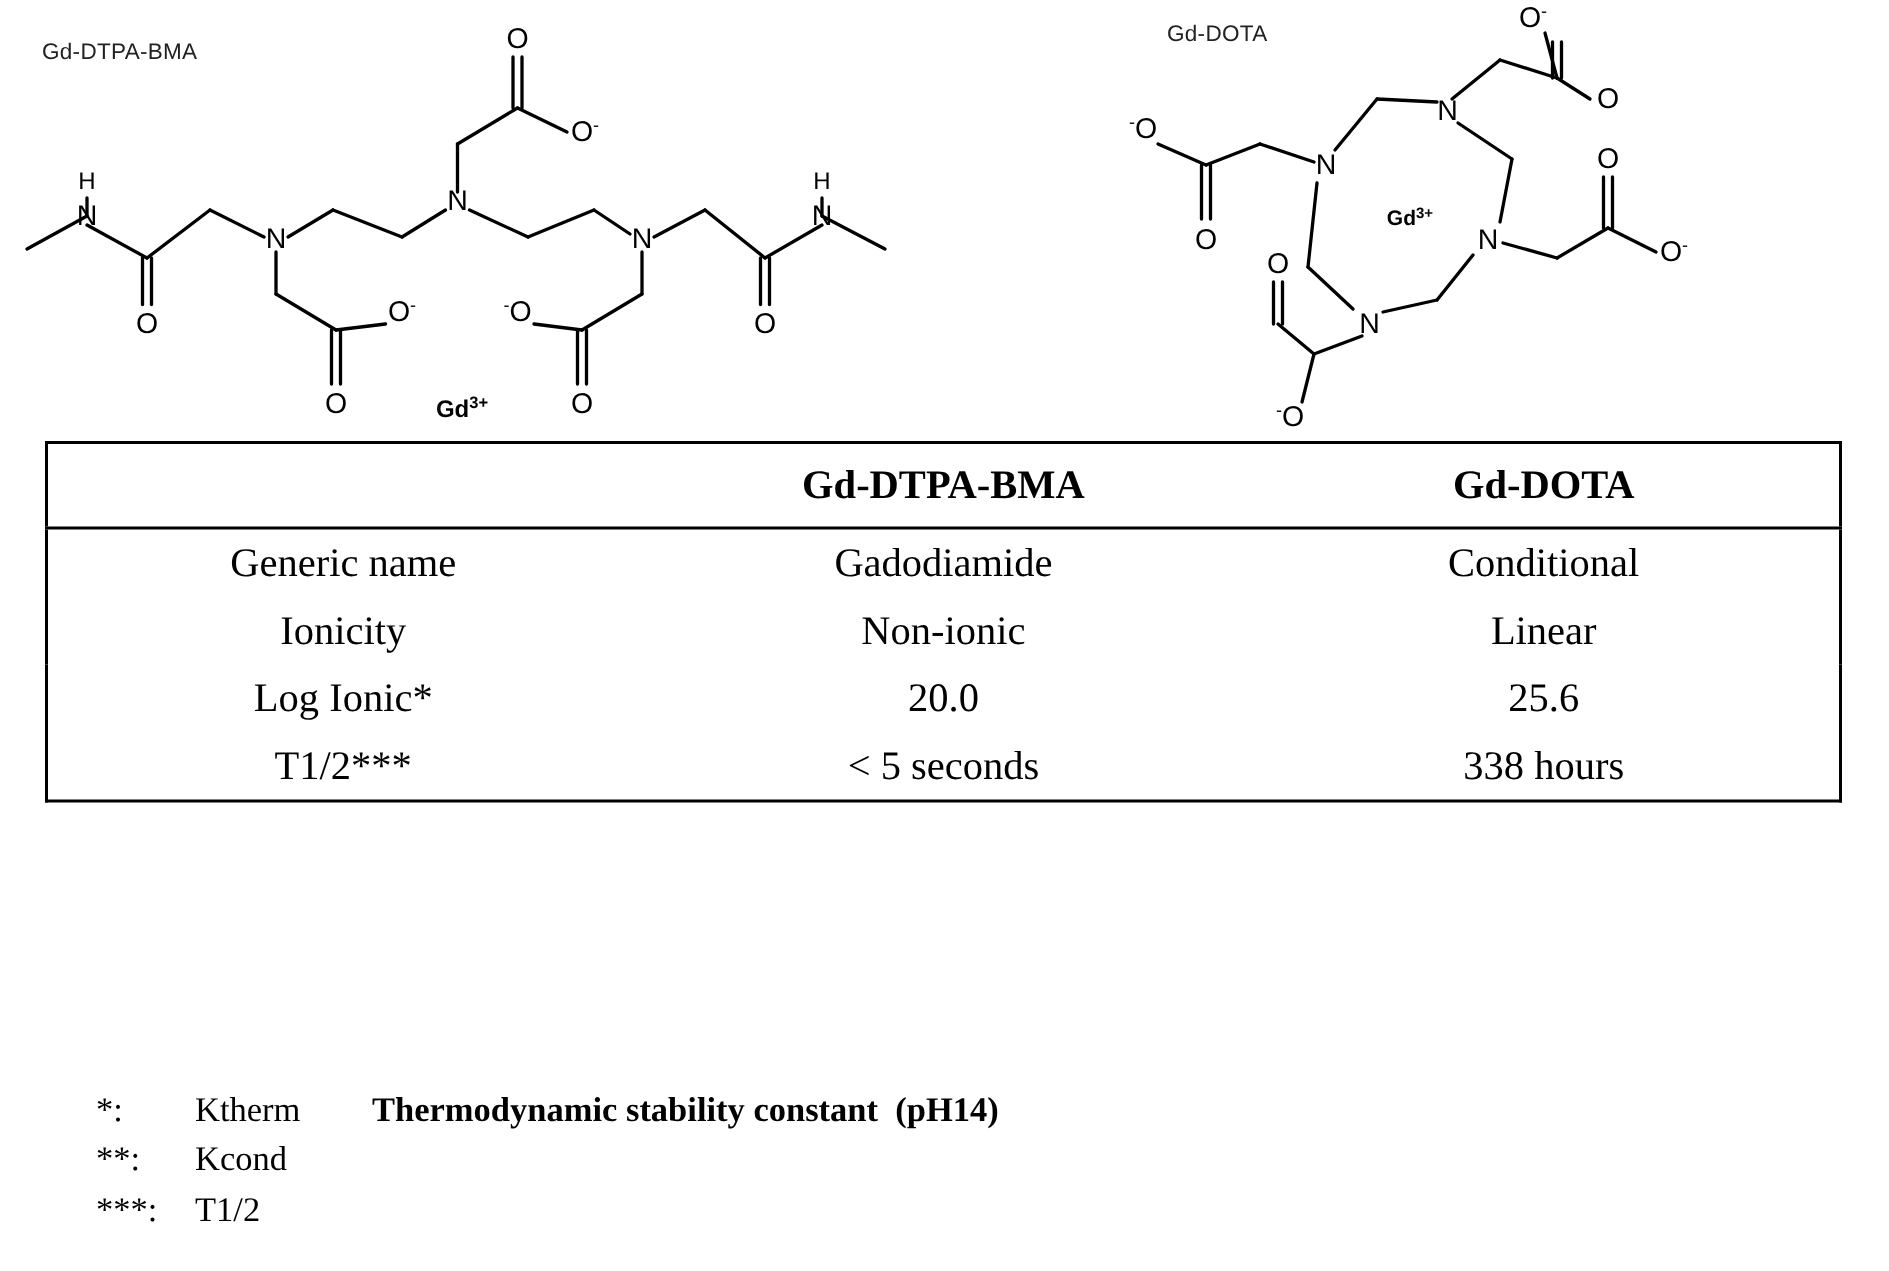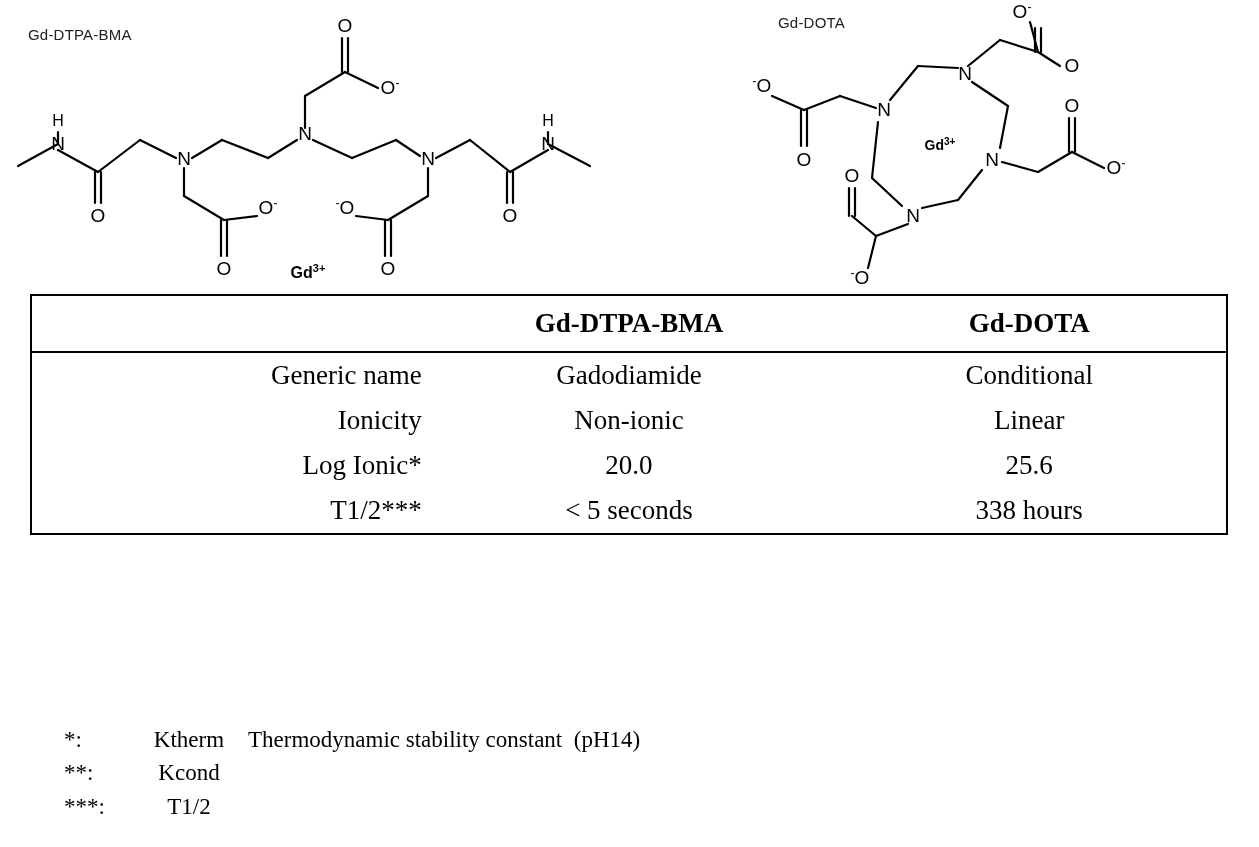--- a/index.html
+++ b/index.html
@@ -57,21 +57,21 @@
     font-weight: bold;
     font-size: 27px;
     padding-top: 12px;
     padding-bottom: 12px;
     border-bottom: 2px solid #000;
   }
   col.c-label { width: 33%; }
   col.c-a { width: 34%; }
   col.c-b { width: 33%; }
   td.rowlabel {
-    text-align: right;
+    text-align: center;
     padding-left: 14px;
   }
   td.val, th.val {
     text-align: center;
   }
   th.blank { }
 
   
   #footnotes {
     position: absolute;
@@ -79,22 +79,22 @@
     top: 723px;
     width: 1100px;
     font-size: 23px;
     line-height: 1.45;
   }
   .fn-row {
     display: flex;
     white-space: pre;
   }
   .fn-marker { width: 66px; display: inline-block; }
-  .fn-term { width: 118px; display: inline-block; text-align: center; }
-  .fn-desc { display: inline-block; }
+  .fn-term { width: 118px; display: inline-block; }
+  .fn-desc { display: inline-block; font-weight: bold; }
 </style>
 </head>
 <body>
 
 <div id="structures">
 
   <div class="struct-label" id="label-dtpa">Gd-DTPA-BMA</div>
 
   <div class="struct-label" id="label-dota">Gd-DOTA</div>
 

